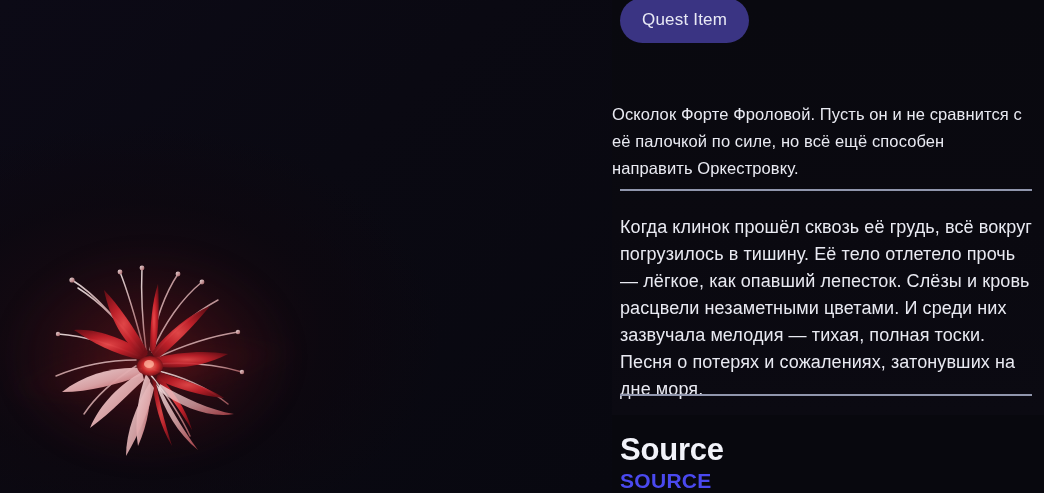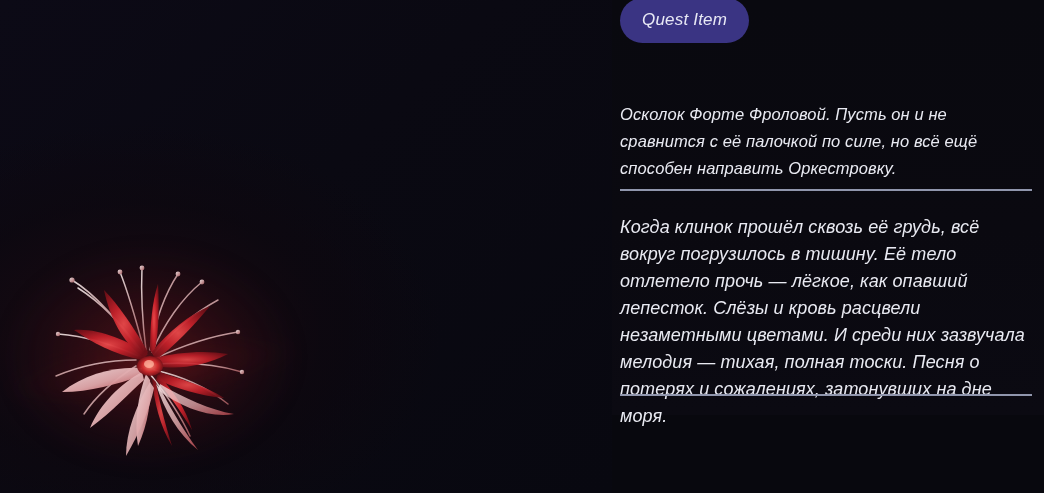--- a/index.html
+++ b/index.html
@@ -82,21 +82,20 @@
 
   
   .info-panel {
     position: relative;
     width: 432px;
     height: 415px;
     flex: 0 0 432px;
     background: linear-gradient(180deg, #09090f 0%, #0a0910 55%, #0b0a12 100%);
     box-sizing: border-box;
     padding: 0 14px 0 8px;
-    font-style: italic;
   }
 
   .badge-row {
     position: absolute;
     left: 8px;
     top: -2px;
   }
 
   .quest-badge {
     display: inline-block;
@@ -105,21 +104,21 @@
     font-size: 17px;
     letter-spacing: 0.2px;
     padding: 13px 22px 15px 22px;
     border-radius: 26px;
     line-height: 1;
     white-space: nowrap;
   }
 
   .desc-block {
     position: absolute;
-    left: 8px;
+    left: 0;
     top: 84px;
     width: 412px;
     color: #e9eaf2;
     font-size: 16.5px;
     line-height: 27px;
     letter-spacing: 0.1px;
   }
 
   .rule {
     position: absolute;
@@ -269,14 +268,18 @@
     </div>
 
     <p class="desc-block">Осколок Форте Фроловой. Пусть он и не сравнится с её палочкой по силе, но всё ещё способен направить Оркестровку.</p>
 
     <hr class="rule rule-top">
 
     <p class="lore-block">Когда клинок прошёл сквозь её грудь, всё вокруг погрузилось в тишину. Её тело отлетело прочь — лёгкое, как опавший лепесток. Слёзы и кровь расцвели незаметными цветами. И среди них зазвучала мелодия — тихая, полная тоски. Песня о потерях и сожалениях, затонувших на дне моря.</p>
 
     <hr class="rule rule-bottom">
 
+    <div class="source-group">
+      <h2 class="source-title">Source</h2>
+      <h3 class="source-sub">SOURCE</h3>
+    </div>
   </div>
 </div>
 
 </body></html>

